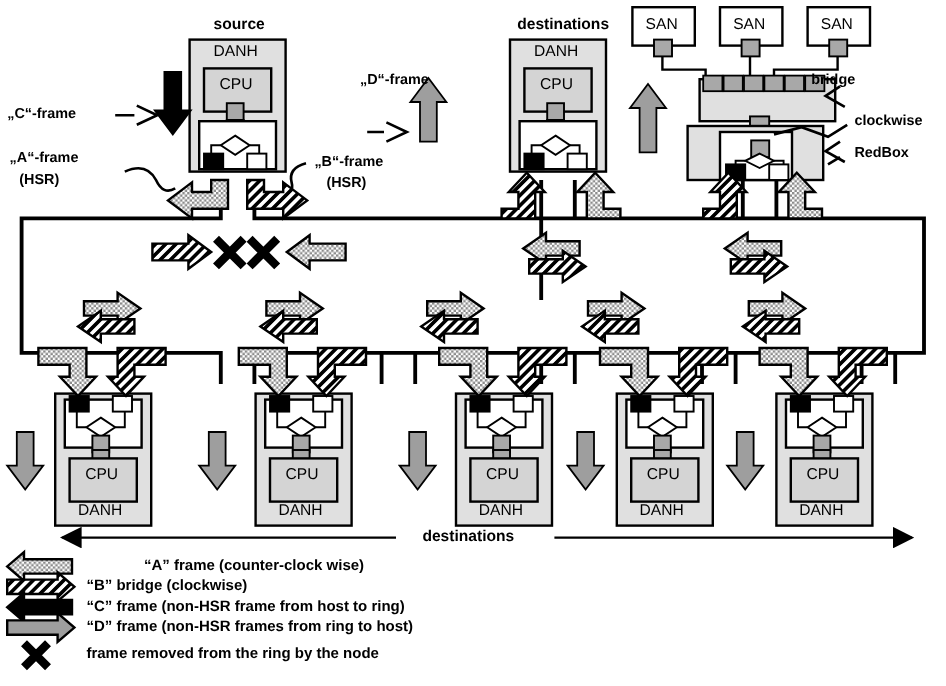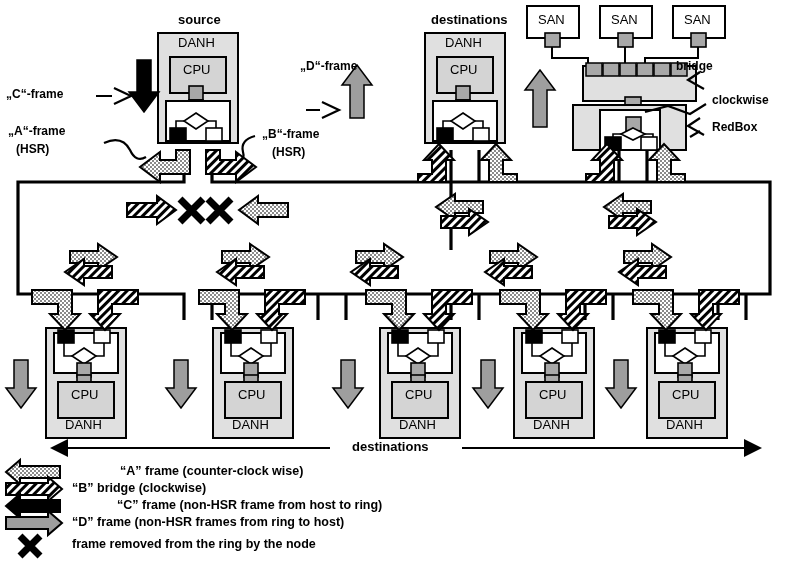--- a/index.html
+++ b/index.html
@@ -347,17 +347,17 @@
 <div class="lbl lbl-head" style="left:399px;top:418px;font-weight:normal;">DANH</div>
 <div class="lbl lbl-head" style="left:539px;top:388px;font-weight:normal;">CPU</div>
 <div class="lbl lbl-head" style="left:533px;top:418px;font-weight:normal;">DANH</div>
 <div class="lbl lbl-head" style="left:672px;top:388px;font-weight:normal;">CPU</div>
 <div class="lbl lbl-head" style="left:666px;top:418px;font-weight:normal;">DANH</div>
 
 <div class="lbl lbl-dest" style="left:352px;top:440px;">destinations</div>
 
 <div class="lbl lbl-leg" style="left:72px;top:465px;margin-left:48px;">“A” frame (counter-clock wise)</div>
 <div class="lbl lbl-leg" style="left:72px;top:482px;">“B” bridge (clockwise)</div>
-<div class="lbl lbl-leg" style="left:72px;top:499px;margin-left:45px;">“C” frame (non-HSR frame from host to ring)</div>
+<div class="lbl lbl-leg" style="left:72px;top:499px;">“C” frame (non-HSR frame from host to ring)</div>
 <div class="lbl lbl-leg" style="left:72px;top:538px;">frame removed from the ring by the node</div>
 <div class="lbl lbl-leg" style="left:72px;top:516px;">“D” frame (non-HSR frames from ring to host)</div>
 
 </div>
 
 </body></html>

